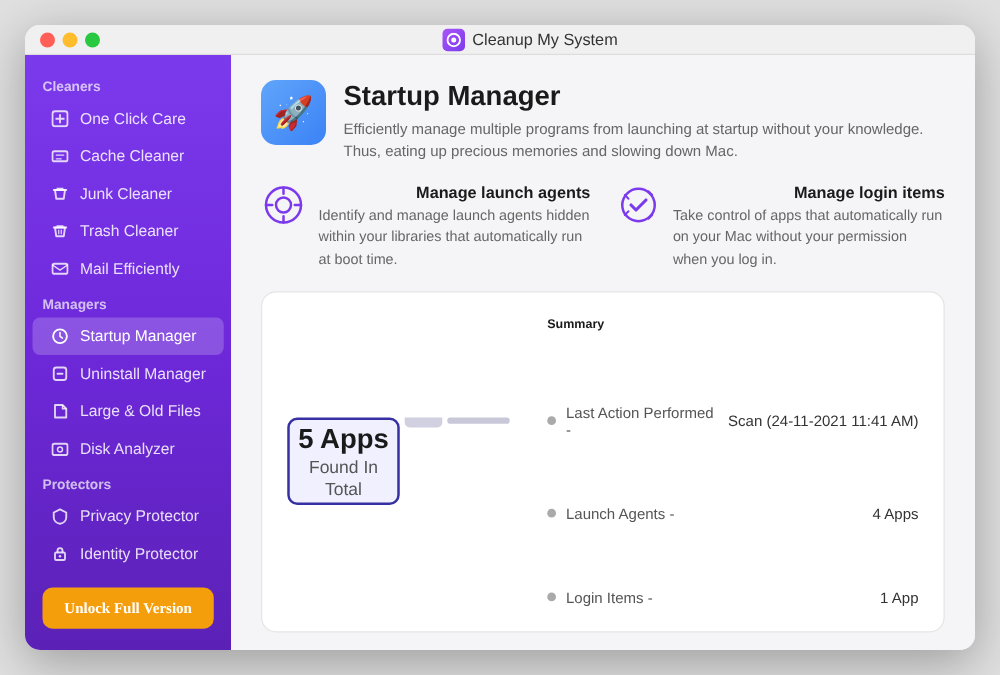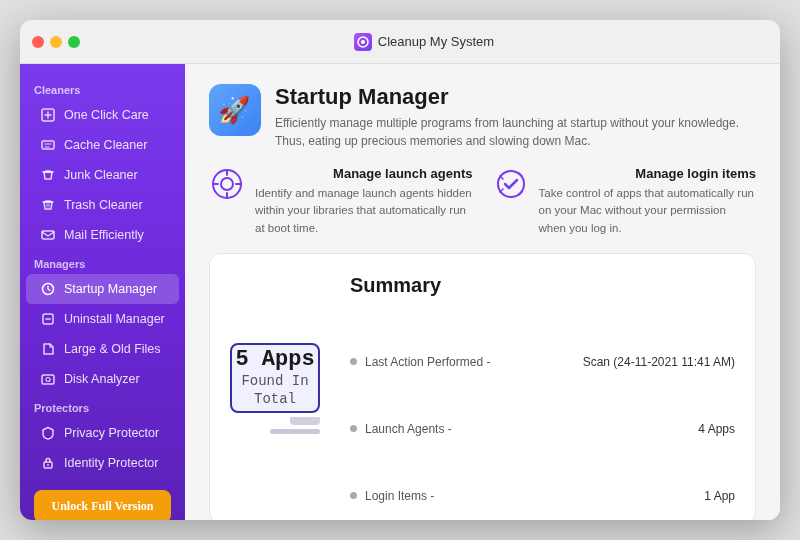--- a/index.html
+++ b/index.html
@@ -17,21 +17,21 @@
       height: 500px;
       border-radius: 12px;
       overflow: hidden;
       display: flex;
       flex-direction: column;
       box-shadow: 0 10px 40px rgba(0,0,0,0.3);
       background: #f5f5f7;
     }
     .titlebar {
       background: #f0f0f0;
-      height: 44px;
+      height: 24px;
       display: flex;
       align-items: center;
       padding: 4px 12px;
       border-bottom: 1px solid #ddd;
       flex-shrink: 0;
     }
     .traffic-lights {
       display: flex;
       gap: 6px;
     }
@@ -199,25 +199,24 @@
       border: 1px solid #e5e5e5;
       border-radius: 12px;
       padding: 20px;
       display: flex;
       align-items: center;
       gap: 30px;
       flex: 1;
     }
     .summary-visual {
       display: flex;
-      flex-direction: column;
-      align-items: flex-end;
+      flex-direction: row;
+      align-items: flex-start;
       gap: 4px;
       flex-shrink: 0;
-      font-family: Liberation Mono, monospace;
     }
     .monitor-outer {
       width: 90px;
       height: 70px;
       border: 2.5px solid #3730a3;
       border-radius: 8px;
       background: #f0f0ff;
       display: flex;
       align-items: center;
       justify-content: center;
@@ -244,21 +243,21 @@
     .monitor-base {
       width: 50px;
       height: 5px;
       background: #c8c8d8;
       border-radius: 3px;
     }
     .summary-info {
       flex: 1;
     }
     .summary-info h2 {
-      font-size: 20px;
+      font-size: 10px;
       font-weight: 700;
       color: #1a1a1a;
       margin-bottom: 10px;
     }
     .summary-rows {
       display: flex;
       flex-direction: column;
       gap: 5px;
     }
     .summary-row {

